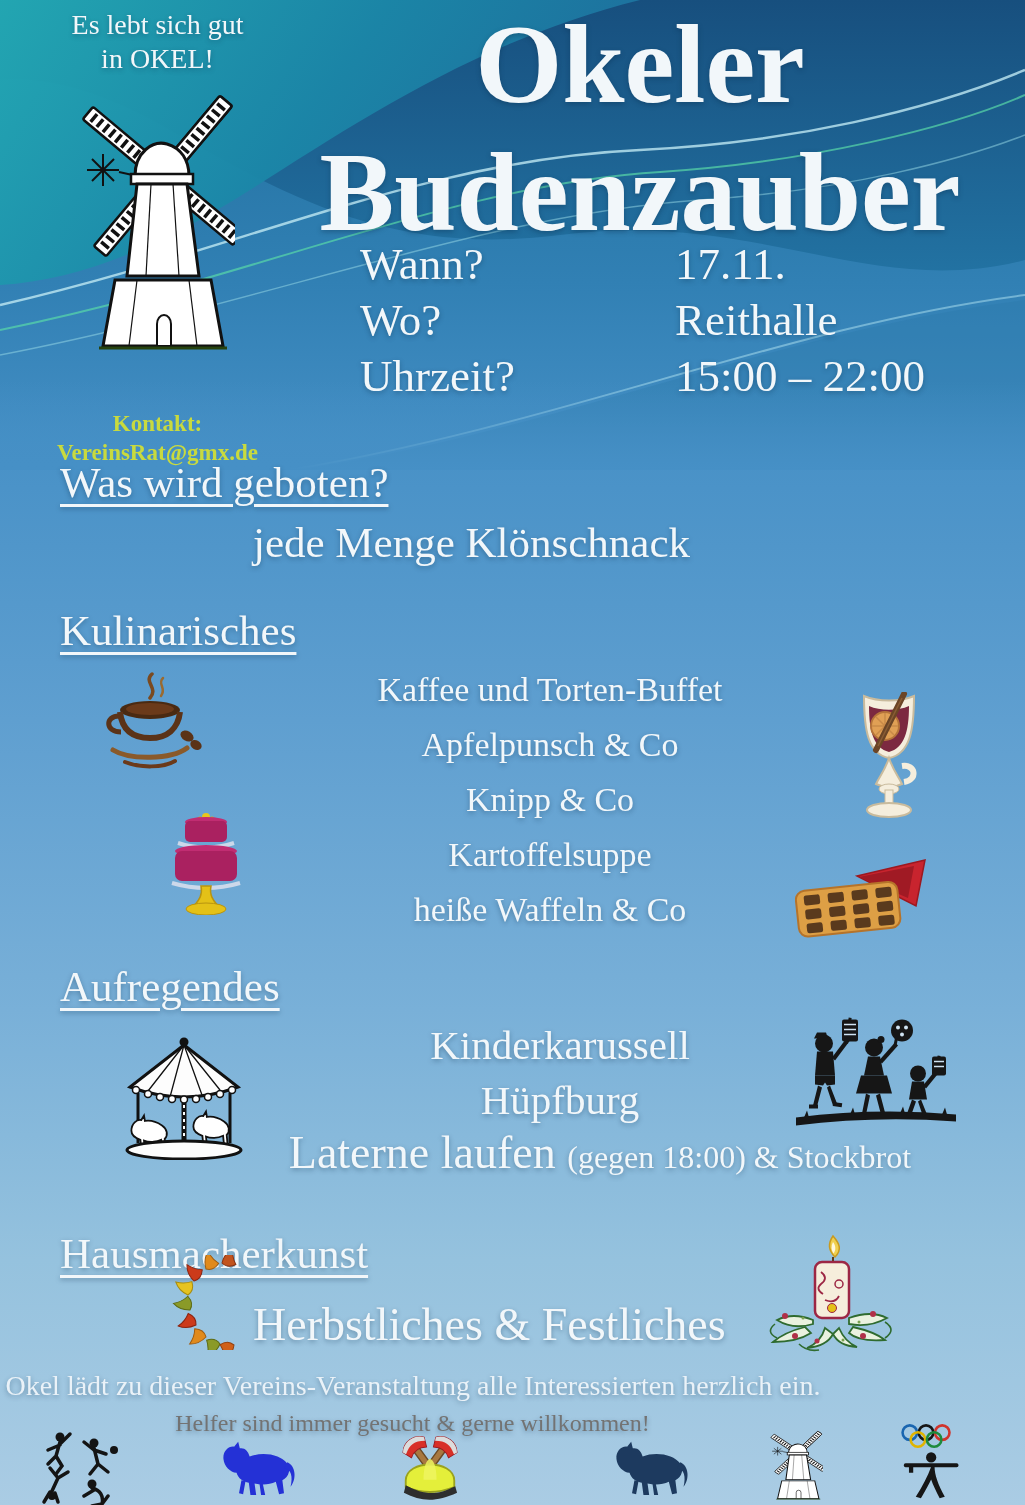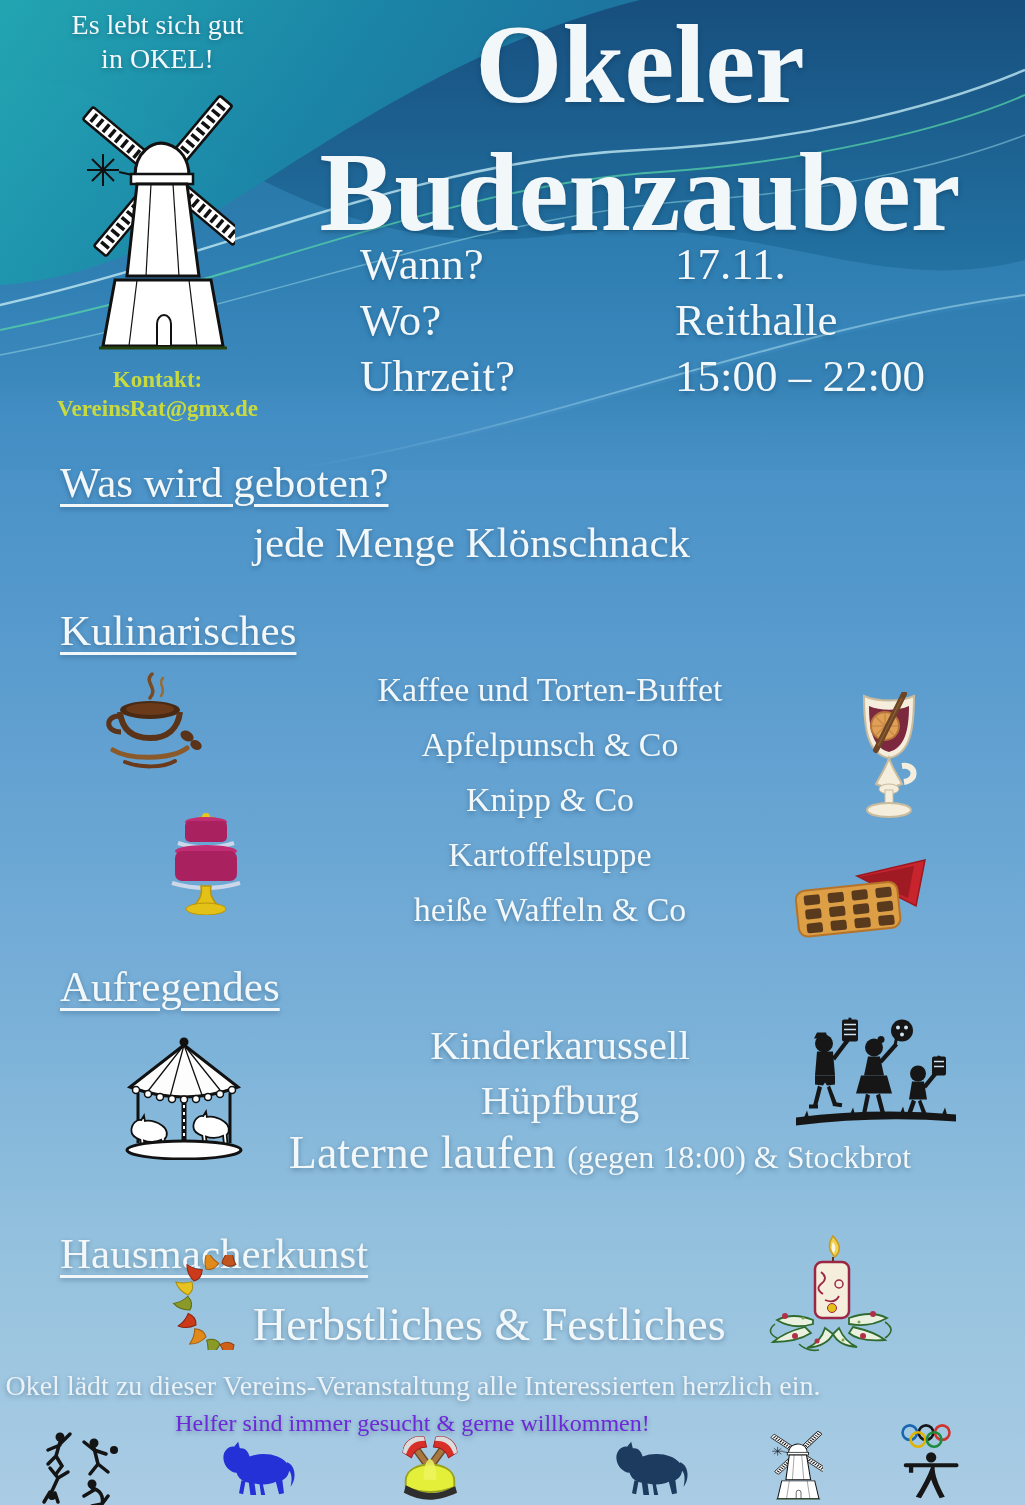--- a/index.html
+++ b/index.html
@@ -12,21 +12,21 @@
                #79b0d8 1010px,#95c2de 1260px,#aacce4 1505px);
   }
   .abs { position:absolute; }
   .hdr { position:absolute; top:0; left:0; }
   .txt-shadow { text-shadow:0 2px 5px rgba(8,40,70,.35); }
   .tagline { left:40px; top:8px; width:235px; text-align:center; font-size:28px;
              line-height:1.2; white-space:pre-line; }
   .windmill-large { left:75px; top:80px; }
   .contact { left:40px; top:366px; width:235px; text-align:center;
              color:#c8da3e; font-weight:bold; line-height:1.25; }
-  .contact .c1 { font-size:23px; }
+  .contact .c1 { font-size:23px;margin-top:44px; }
   .contact .c2 { font-size:23px; }
   .title1 { left:300px; top:8px;  width:680px; text-align:center;
             font-size:112px; font-weight:bold; line-height:1; }
   .title2 { left:300px; top:136px; width:680px; text-align:center;
             font-size:112px; font-weight:bold; line-height:1; }
   .info { left:360px; top:236px; display:grid; grid-template-columns:315px auto;
           font-size:45px; line-height:56px; }
   .heading { font-size:43px; text-decoration:underline;
              text-decoration-thickness:3px; text-underline-offset:7px; }
   .h-angebot { left:60px; top:458px; }
@@ -36,21 +36,21 @@
                font-size:34px; line-height:55px; }
   .h-auf { left:60px; top:962px; }
   .act-list { left:250px; top:1018px; width:620px; text-align:center;
               font-size:41px; line-height:55px; }
   .laterne { left:220px; top:1126px; width:760px; text-align:center; white-space:nowrap; }
   .laterne .main { font-size:46px; }
   .laterne .detail { font-size:32px; }
   .h-haus { left:60px; top:1205px;margin-top:24px; }
   .herbst { left:253px; top:1262px; font-size:46px;margin-top:36px; }
   .invite  { left:0; top:1370px; width:826px; text-align:center; font-size:28px; color:#eaf2f8; }
-  .helpers { left:0; top:1410px; width:825px; text-align:center; font-size:24px; color:#6d28d9; }
+  .helpers { left:0; top:1410px; width:825px; text-align:center; font-size:24px; color:#737373; }
   svg { display:block; }
 </style>
 </head>
 <body>
 
 <svg class="hdr" width="1025" height="470" viewBox="0 0 1025 470">
   <defs>
     <linearGradient id="gBase" x1="0" y1="0" x2="0" y2="1">
       <stop offset="0" stop-color="#1d6d9a"></stop>
         <stop offset="0.6" stop-color="#3180b4"></stop>

